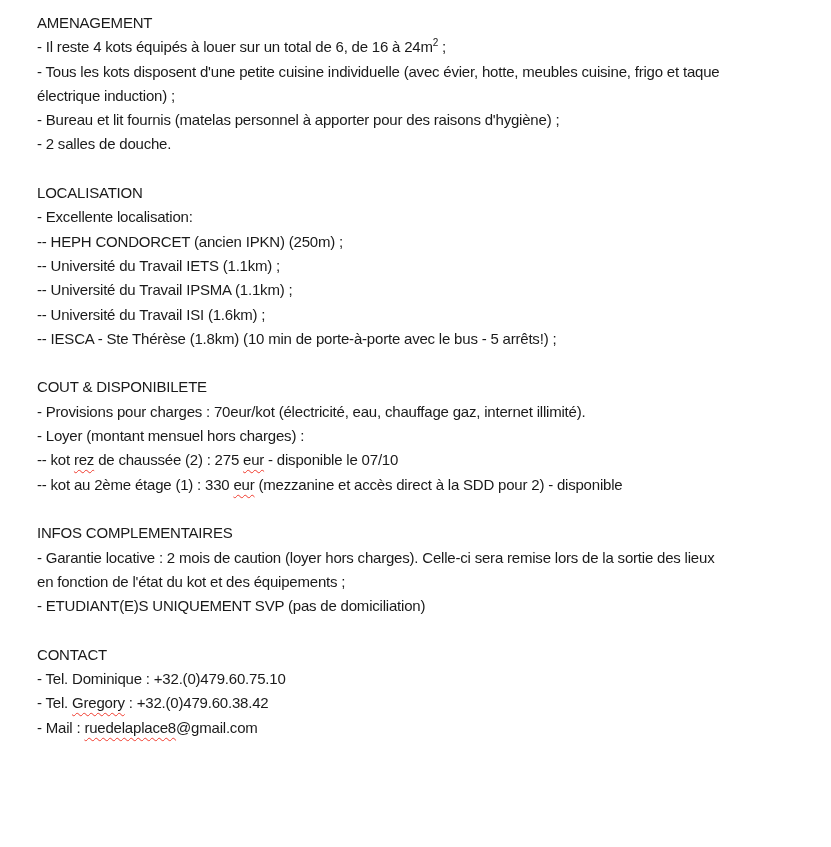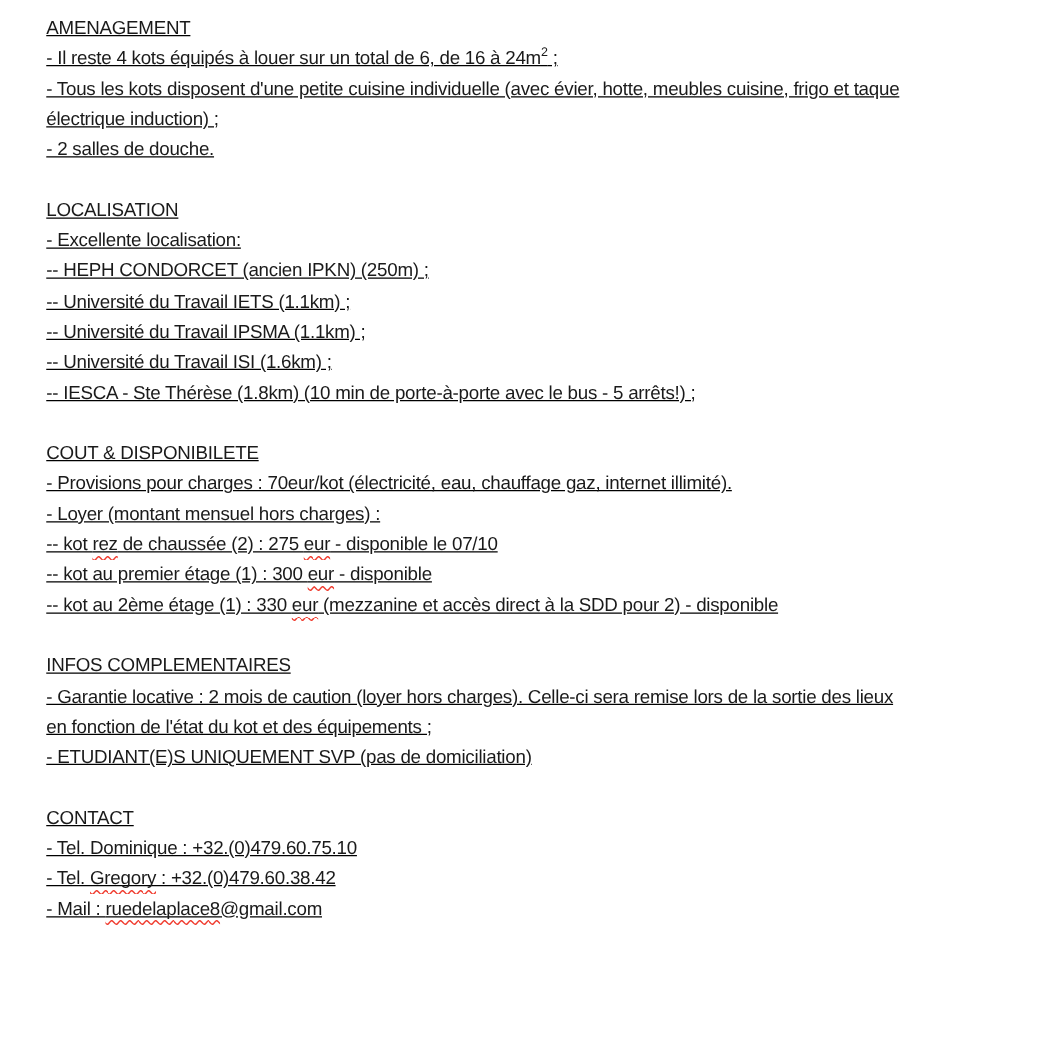--- a/index.html
+++ b/index.html
@@ -12,21 +12,20 @@
     height: 847px;
     overflow: hidden;
     font-family: "Liberation Sans", sans-serif;
   }
   .page {
     box-sizing: border-box;
     width: 831px;
     height: 847px;
     padding: 11px 10px 0 37px;
     background: #ffffff;
-    text-decoration: underline;
   }
   .line {
     font-size: 15px;
     letter-spacing: -0.2px;
     line-height: 24.3px;
     height: 24.3px;
     color: #1a1a1a;
     white-space: pre;
   }
   .line.heading {
@@ -52,35 +51,35 @@
 </style>
 </head>
 <body>
 
 <div class="page">
   <div id="doc-content">
       <div class="line heading">AMENAGEMENT</div>
       <div class="line text"><span>- Il reste 4 kots équipés à louer sur un total de 6, de 16 à 24m</span><span class="sup">2</span><span> ;</span></div>
       <div class="line text"><span>- Tous les kots disposent d'une petite cuisine individuelle (avec évier, hotte, meubles cuisine, frigo et taque</span></div>
       <div class="line text"><span>électrique induction) ;</span></div>
+      <div class="line text"><span>- Bureau et lit fournis (matelas personnel à apporter pour des raisons d'hygiène) ;</span></div>
       <div class="line text"><span>- 2 salles de douche.</span></div>
       <div class="line blank"></div>
       <div class="line heading">LOCALISATION</div>
       <div class="line text"><span>- Excellente localisation:</span></div>
       <div class="line text"><span>-- HEPH CONDORCET (ancien IPKN) (250m) ;</span></div>
       <div class="line text"><span>-- Université du Travail IETS (1.1km) ;</span></div>
       <div class="line text"><span>-- Université du Travail IPSMA (1.1km) ;</span></div>
       <div class="line text"><span>-- Université du Travail ISI (1.6km) ;</span></div>
       <div class="line text"><span>-- IESCA - Ste Thérèse (1.8km) (10 min de porte-à-porte avec le bus - 5 arrêts!) ;</span></div>
       <div class="line blank"></div>
       <div class="line heading">COUT &amp; DISPONIBILETE</div>
       <div class="line text"><span>- Provisions pour charges : 70eur/kot (électricité, eau, chauffage gaz, internet illimité).</span></div>
       <div class="line text"><span>- Loyer (montant mensuel hors charges) :</span></div>
       <div class="line text"><span>-- kot </span><span class="misspelled">rez</span><span> de chaussée (2) : 275 </span><span class="misspelled">eur</span><span> - disponible le 07/10</span></div>
-      <div class="line text"><span>-- kot au premier étage (1) : 300 </span><span class="misspelled">eur</span><span> - disponible</span></div>
       <div class="line text"><span>-- kot au 2ème étage (1) : 330 </span><span class="misspelled">eur</span><span> (mezzanine et accès direct à la SDD pour 2) - disponible</span></div>
       <div class="line blank"></div>
       <div class="line heading">INFOS COMPLEMENTAIRES</div>
       <div class="line text"><span>- Garantie locative : 2 mois de caution (loyer hors charges). Celle-ci sera remise lors de la sortie des lieux</span></div>
       <div class="line text"><span>en fonction de l'état du kot et des équipements ;</span></div>
       <div class="line text"><span>- ETUDIANT(E)S UNIQUEMENT SVP (pas de domiciliation)</span></div>
       <div class="line blank"></div>
       <div class="line heading">CONTACT</div>
       <div class="line text"><span>- Tel. Dominique : +32.(0)479.60.75.10</span></div>
       <div class="line text"><span>- Tel. </span><span class="misspelled">Gregory</span><span> : +32.(0)479.60.38.42</span></div>

